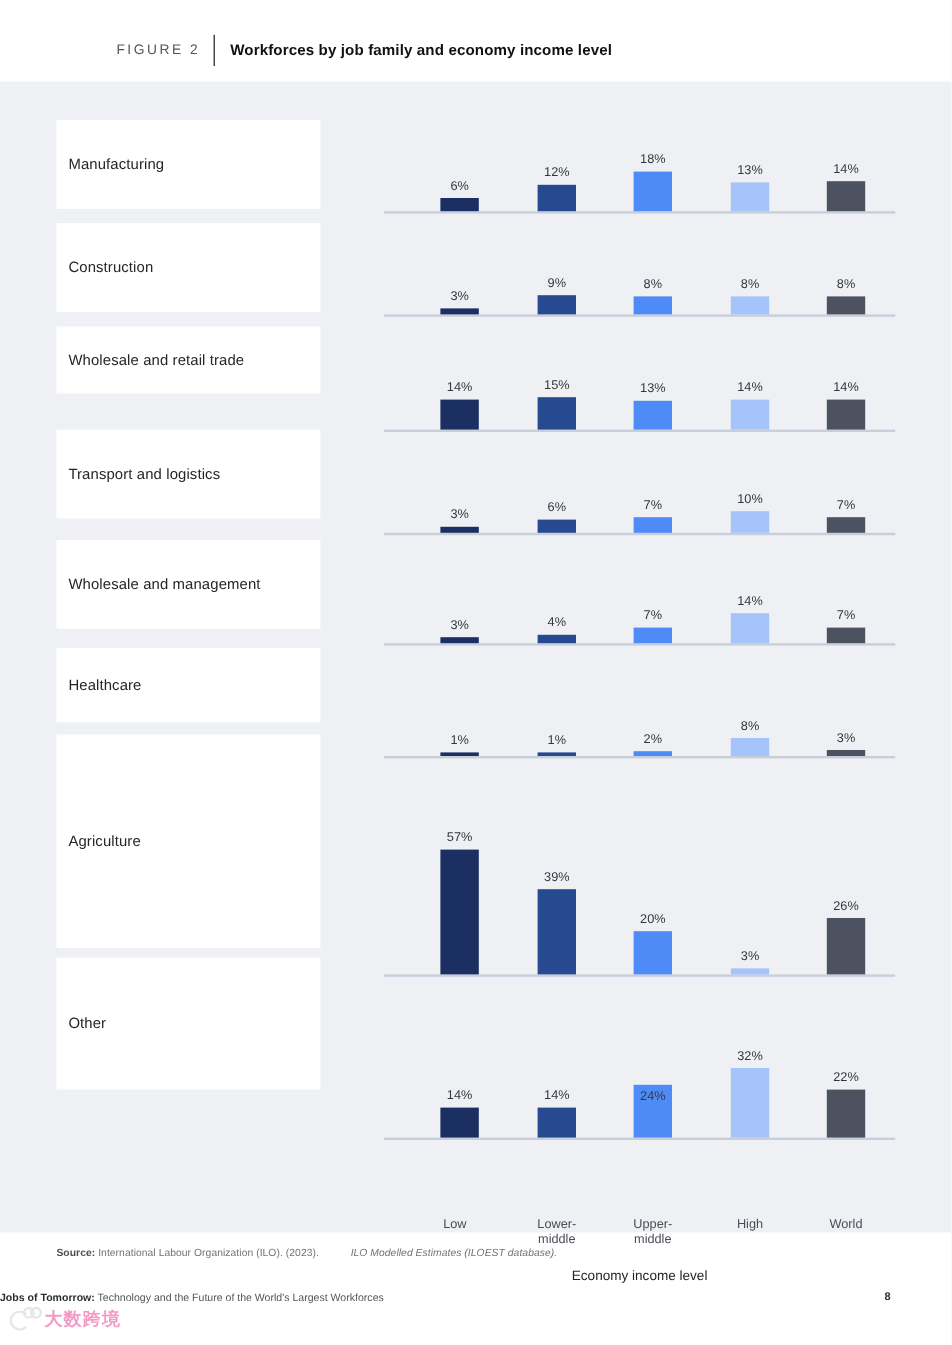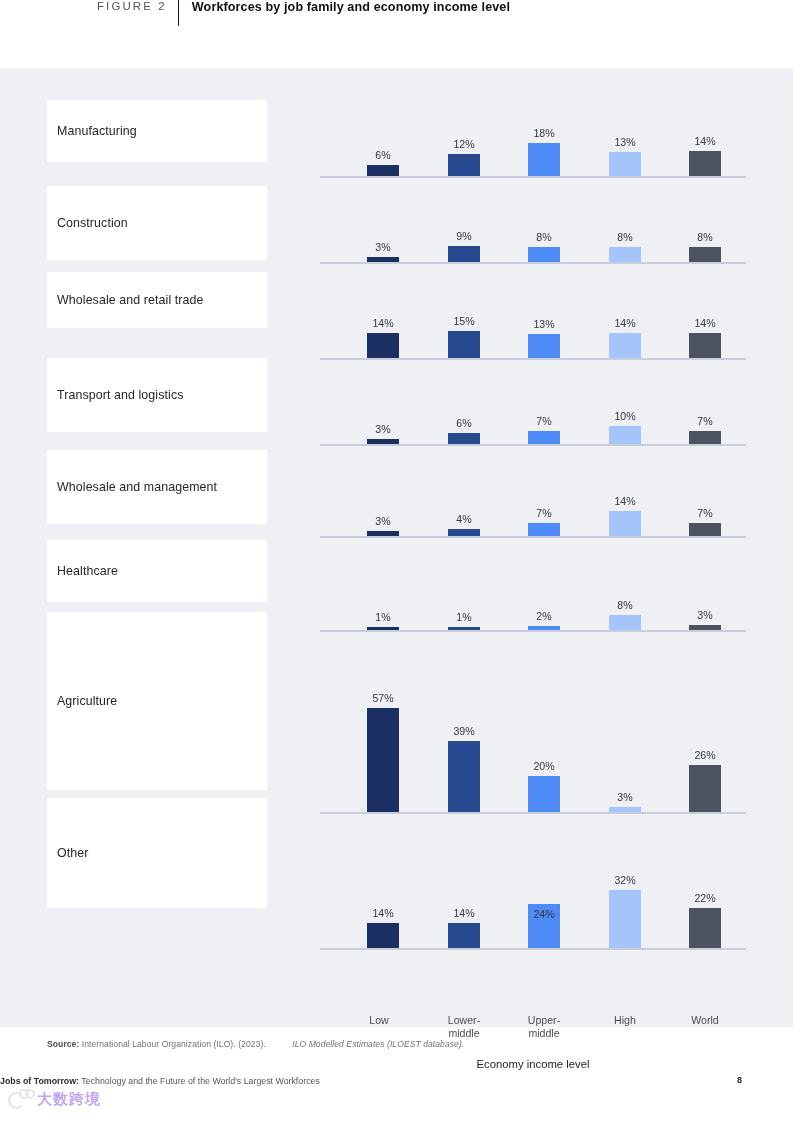--- a/index.html
+++ b/index.html
@@ -10,21 +10,21 @@
     color:#1a1a1a;
     overflow:hidden;
     position:relative;
   }
 
   
   .header{
     height:84px;
     background:#ffffff;
     display:flex;
-    align-items:flex-start;
+    align-items:center;
     padding-left:97px;
     box-sizing:border-box;
   }
   .fig-label{
     font-size:11.5px;
     letter-spacing:2.1px;
     color:#53565a;
     font-weight:400;
     white-space:nowrap;
   }
@@ -194,38 +194,38 @@
     border-radius:50%;
   }
   .wm-mark .c3{
     position:absolute;left:17px;top:0px;
     width:6px;height:6px;
     border:2px solid #cfd3d8;
     border-radius:50%;
   }
   .wm-text{
     font-size:15px;
-    color:#8b5cf6;
+    color:#ec4899;
     font-weight:bold;
     letter-spacing:1px;
   }
 </style>
 </head>
 <body>
 
 <div class="header">
   <span class="fig-label">FIGURE 2</span>
   <span class="fig-rule"></span>
   <span class="fig-title">Workforces by job family and economy income level</span>
 </div>
 
 <div class="panel">
   <div class="rows" id="rows-container">
       <div class="row" style="top: 32px;">
-        <div class="row-card" style="height: 62px;">
+        <div class="row-card" style="height: 74px;">
           <span class="row-card-label">Manufacturing</span>
         </div>
         <div class="row-plot" style="height: 80px;">
           <div class="baseline" style="top: 76px;"></div>
           <div class="bar" style="left: 47px; top: 65.08px; height: 10.92px; background: rgb(28, 47, 99);"></div>
           <div class="bar-val" style="left: 33px; top: 49.08px;">6%</div>
           <div class="bar" style="left: 128px; top: 54.16px; height: 21.84px; background: rgb(39, 73, 143);"></div>
           <div class="bar-val" style="left: 114px; top: 38.16px;">12%</div>
           <div class="bar" style="left: 208px; top: 43.24px; height: 32.76px; background: rgb(78, 139, 247);"></div>
           <div class="bar-val" style="left: 194px; top: 27.24px;">18%</div>

